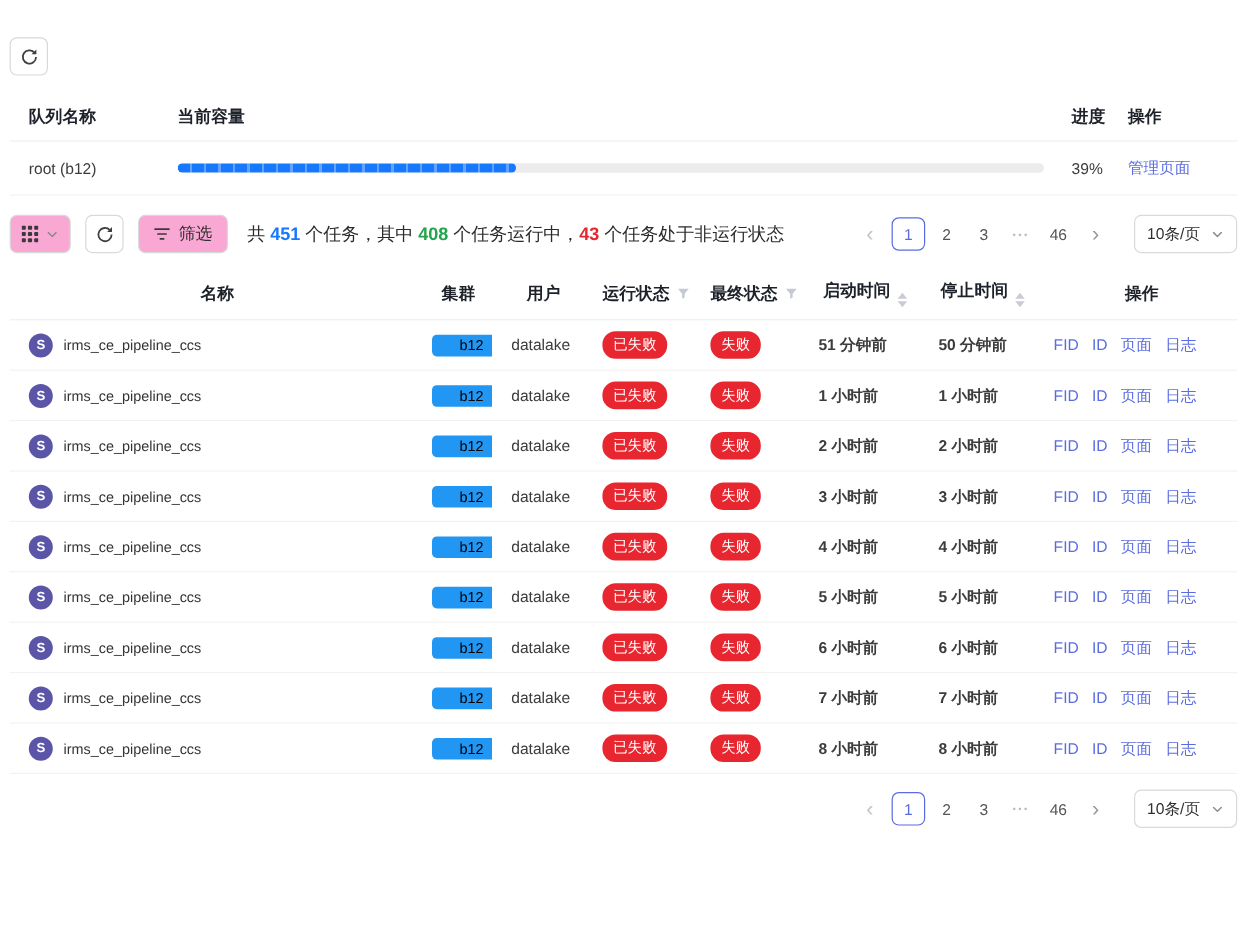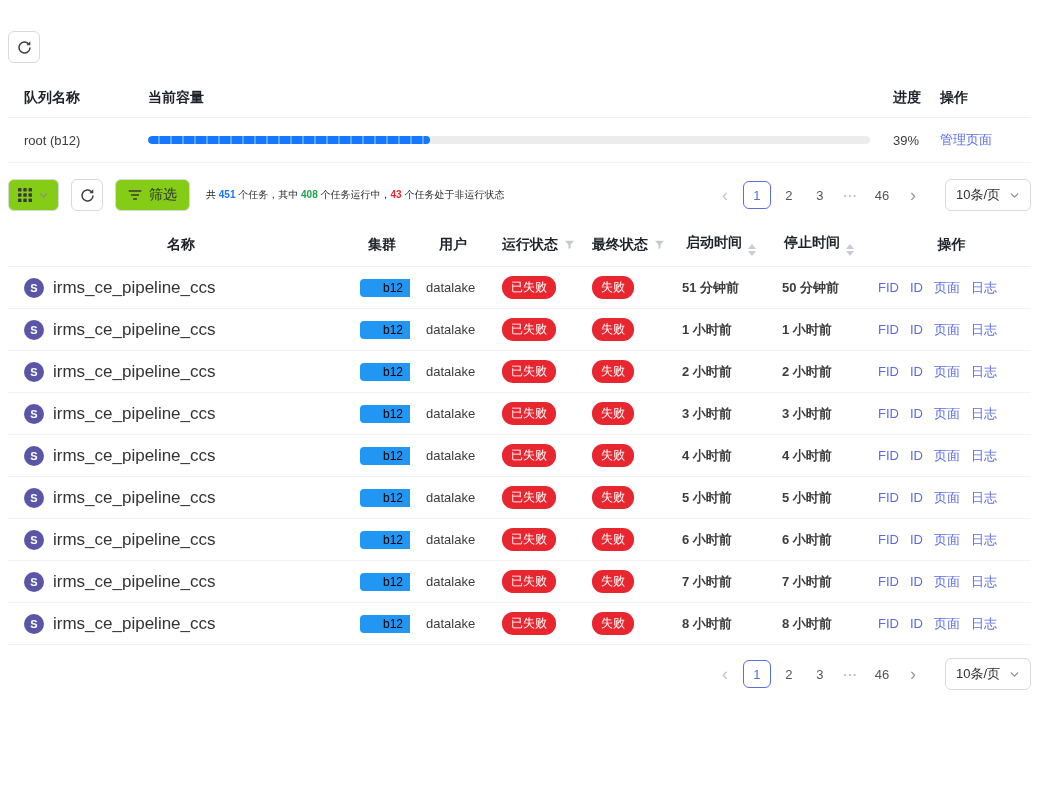--- a/index.html
+++ b/index.html
@@ -9,36 +9,36 @@
   *{box-sizing:border-box;}
   html,body{margin:0;padding:0;}
   body{width:1039px;height:790px;overflow:hidden;background:#fff;
        font-family:"Liberation Sans","DejaVu Sans",sans-serif;color:#333;font-size:14px;}
   .page{padding:14px 8px 0;}
   .section-title{font-size:17px;font-weight:700;color:#17181a;letter-spacing:.3px;}
   .mt{margin-top:26px;}
   
   .icon-btn{width:32px;height:32px;border:1px solid #d9d9d9;border-radius:6px;background:#fff;
             display:inline-flex;align-items:center;justify-content:center;color:#3f3f3f;cursor:pointer;padding:0;}
-  .btn{height:32px;border:1px solid #d9d9d9;border-radius:6px;background:#84cc16;display:inline-flex;
+  .btn{height:32px;border:1px solid #d9d9d9;border-radius:6px;background:#f9a8d4;display:inline-flex;
        align-items:center;gap:7px;padding:0 12px;font-size:14px;color:#2f2f2f;cursor:pointer;}
   .res-toolbar{margin-top:17px;}
   
   .res-table{margin-top:16px;}
   .res-head,.res-row{display:grid;grid-template-columns:140px 745px 47px 1fr;align-items:center;}
   .res-head{padding:10px 0;border-bottom:1px solid #efefef;font-weight:600;font-size:14px;color:#1d2129;}
   .res-row{padding:13px 0;border-bottom:1px solid #f2f2f2;font-size:13px;color:#3c3c3c;}
   .pad-l{padding-left:16px;}
   .progress-track{width:722px;height:8px;border-radius:4px;background:#ececec;overflow:hidden;}
   .progress-fill{height:100%;border-radius:4px;background:var(--accent-blue,#1677ff);
     background-image:repeating-linear-gradient(90deg,rgba(255,255,255,0) 0 10px,rgba(255,255,255,.32) 10px 12px);}
   .link{color:var(--link,#5a6ce0);font-size:13px;text-decoration:none;cursor:pointer;}
   
   .task-toolbar{display:flex;align-items:center;gap:12px;margin-top:16px;}
-  .summary{font-size:10px;color:#2b2b2b;margin-left:4px;white-space:nowrap;}
+  .summary{font-size:15px;color:#2b2b2b;margin-left:4px;white-space:nowrap;}
   .summary b{font-weight:700;}
   .num-blue{color:var(--accent-blue,#1677ff);} .num-green{color:var(--green,#21a44d);} .num-red{color:var(--red,#e8262f);}
   .spacer{flex:1;}
   
   .pagination{display:flex;align-items:center;gap:5px;}
   .page-item{min-width:26px;height:28px;display:inline-flex;align-items:center;justify-content:center;
              font-size:13px;color:#555;cursor:pointer;border-radius:6px;user-select:none;}
   .page-item.active{width:28px;border:1px solid var(--link,#5a6ce0);color:var(--link,#5a6ce0);font-weight:500;}
   .page-arrow{color:#c4c4c4;font-size:18px;line-height:1;}
   .page-arrow.next{color:#9a9a9a;}
@@ -47,21 +47,21 @@
                     gap:9px;padding:0 10px;font-size:13px;color:#2f2f2f;cursor:pointer;margin-left:14px;background:#fff;}
   
   .task-table{width:100%;border-collapse:collapse;table-layout:fixed;margin-top:13px;}
   .task-table th{font-size:14px;font-weight:600;color:#1d2129;text-align:center;
                  padding:10px 6px 10px 16px;border-bottom:1px solid #efefef;white-space:nowrap;}
   .task-table td{font-size:13px;color:#3c3c3c;padding:9px 6px 9px 16px;border-bottom:1px solid #f2f2f2;
                  white-space:nowrap;overflow:hidden;}
   .avatar{display:inline-flex;width:20px;height:20px;border-radius:50%;background:var(--avatar-purple,#5b55a8);
           color:#fff;font-size:11px;font-weight:700;align-items:center;justify-content:center;
           vertical-align:middle;margin-right:9px;}
-  .task-name{font-size:17px;color:#333;vertical-align:middle;}
+  .task-name{font-size:12px;color:#333;vertical-align:middle;}
   .tag{display:inline-block;background:var(--tag-blue,#2196f3);color:#000000;font-size:12px;
        padding:2px 23px;border-radius:4px;font-weight:500;}
   .badge{display:inline-block;color:#fff;font-size:12px;padding:3px 9px;border-radius:11px;font-weight:500;}
   .badge-red{background:var(--red,#e8262f);} .badge-green{background:var(--green,#21a44d);} .badge-cyan{background:var(--cyan,#3bc2e2);}
   .cell-time{font-weight:700;color:#1f1f1f;}
   .cell-time.time-plain{font-weight:400;color:#333;}
   .ops a{color:var(--link,#5a6ce0);font-size:13px;margin-right:11px;text-decoration:none;cursor:pointer;}
   
   .funnel-icon{margin-left:6px;vertical-align:-1px;cursor:pointer;}
   .sorter{display:inline-flex;flex-direction:column;gap:2px;margin-left:6px;vertical-align:-2px;cursor:pointer;}

